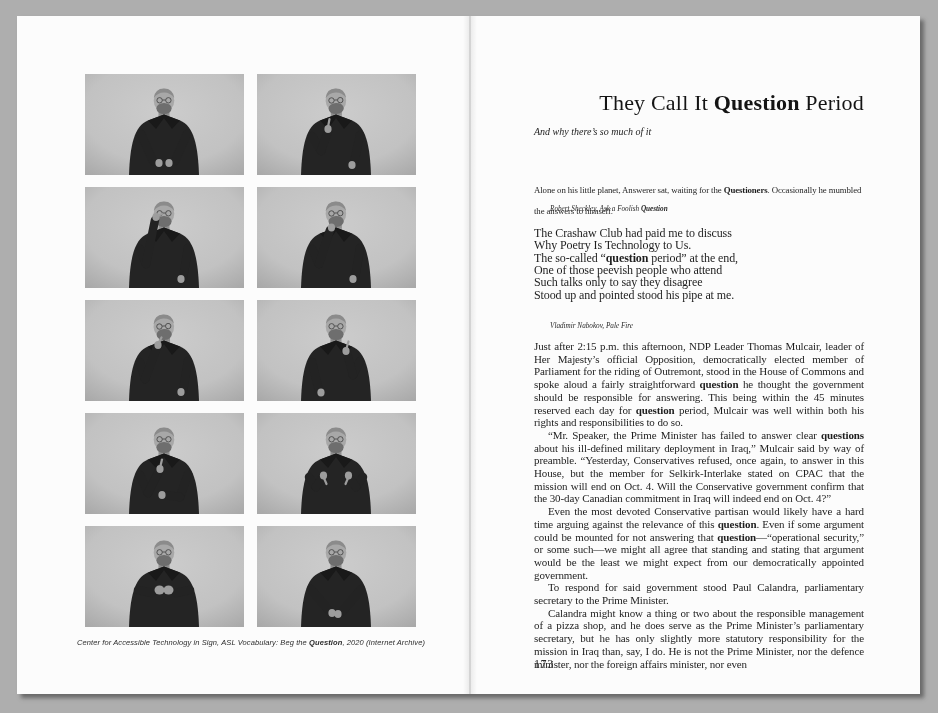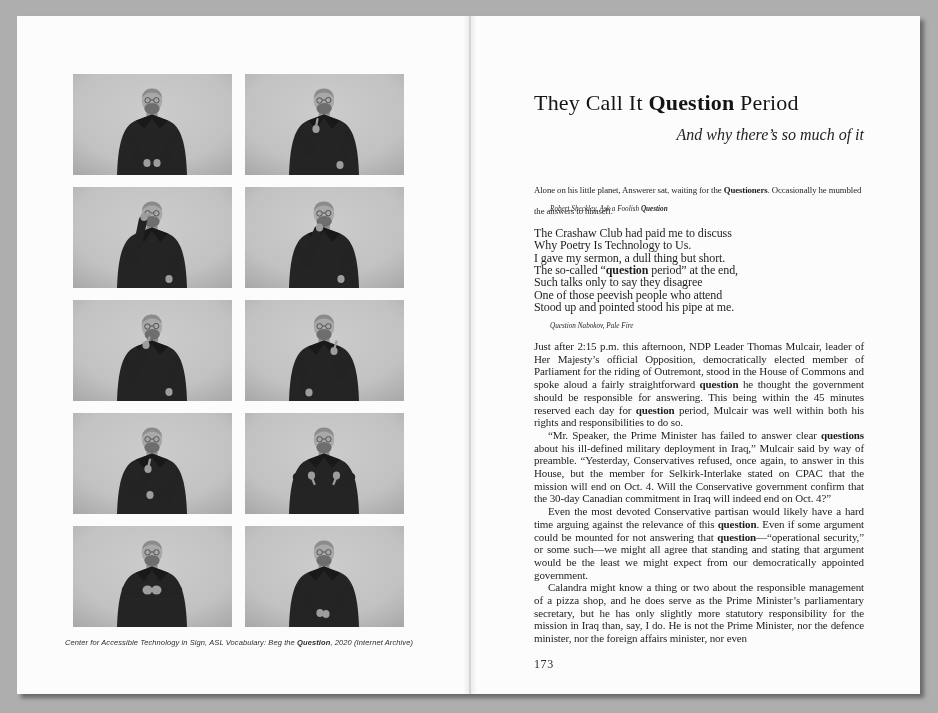--- a/index.html
+++ b/index.html
@@ -5,34 +5,34 @@
   *{margin:0;padding:0;box-sizing:border-box}
   html,body{width:938px;height:713px;overflow:hidden}
   body{background:#aeaeae;font-family:"Liberation Serif",serif;color:#1e1e1e;position:relative}
   .spread{position:absolute;left:17px;top:16px;width:903px;height:678px;background:#fcfcfc;
           box-shadow:4px 4px 4px rgba(60,60,60,.6)}
   .gutter{position:absolute;left:446px;top:0;width:14px;height:100%;
           background:linear-gradient(to right,rgba(0,0,0,0),rgba(0,0,0,.06) 40%,rgba(0,0,0,.14) 50%,rgba(0,0,0,.06) 60%,rgba(0,0,0,0))}
   .gutter-line{position:absolute;left:452px;top:0;width:2px;height:100%;background:#d4d4d4}
 
   
-  .page-left{position:absolute;left:0;top:0;width:452px;height:692px}
+  .page-left{position:absolute;left:12px;top:0;width:452px;height:692px}
   .photo-grid{position:absolute;left:56px;top:58px;width:331px;display:grid;
               grid-template-columns:159px 159px;grid-auto-rows:101px;column-gap:13px;row-gap:12px}
   .photo{width:159px;height:101px;overflow:hidden}
   .photo svg{display:block;width:100%;height:100%}
   .caption{position:absolute;left:42px;top:622px;width:360px;text-align:center;
            font-family:"Liberation Sans",sans-serif;font-style:italic;font-size:7.5px;
            color:#2c2c2c;letter-spacing:.1px}
 
   
   .page-right{position:absolute;left:453px;top:0;width:450px;height:678px}
   .rp{position:absolute;left:64px;width:330px}
-  .title{top:74px;text-align:left;font-size:22px;font-weight:normal;letter-spacing:.2px;color:#141414}
-  .subtitle{top:110px;text-align:right;font-style:italic;font-size:16px;color:#222}
+  .title{top:74px;text-align:right;font-size:22px;font-weight:normal;letter-spacing:.2px;color:#141414}
+  .subtitle{top:110px;text-align:left;font-style:italic;font-size:10px;color:#222}
   .epigraph{top:164px;font-size:8.8px;line-height:21px;letter-spacing:-.1px}
   .attr{font-size:7.2px;font-style:italic;padding-left:16px;color:#262626}
   .attr-1{top:189px}
   .poem{top:211px;font-size:12px;line-height:12.35px;letter-spacing:-.1px}
   .attr-2{top:306px}
   .bodytext{top:324px;font-size:11px;line-height:12.7px;text-align:justify;letter-spacing:-.12px}
   .bodytext p{text-indent:14px}
   .bodytext p.first{text-indent:0}
   .pagenum{top:641px;text-align:left;font-size:12px;letter-spacing:.6px;color:#2a2a2a}
   b{font-weight:bold}
@@ -340,31 +340,31 @@
   <div class="page-right">
     <h1 class="rp title"><span>They Call It </span><b>Question</b><span> Period</span></h1>
     <div class="rp subtitle">And why there’s so much of it</div>
 
     <div class="rp epigraph"><span>Alone on his little planet, Answerer sat, waiting for the </span><b>Questioners</b><span>. Occasionally he mumbled the answers to himself.</span></div>
     <div class="rp attr attr-1"><span>Robert Sheckley, Ask a Foolish </span><b>Question</b><span></span></div>
 
     <div class="rp poem">
         <div class="poem-line first"><span>The Crashaw Club had paid me to discuss</span></div>
         <div class="poem-line"><span>Why Poetry Is Technology to Us.</span></div>
-        <div class="poem-line"><span>I gave my sermon, a dull thing but short.</span></div>
         <div class="poem-line"><span>The so-called “</span><b>question</b><span> period” at the end,</span></div>
+        <div class="poem-line"><span>One of those peevish people who attend</span></div>
         <div class="poem-line"><span>Such talks only to say they disagree</span></div>
-        <div class="poem-line"><span>One of those peevish people who attend</span></div>
         <div class="poem-line"><span>Stood up and pointed stood his pipe at me.</span></div>
       </div>
-    <div class="rp attr attr-2"><span>Question Nabokov, Pale Fire</span></div>
+    <div class="rp attr attr-2"><span>Vladimir Nabokov, Pale Fire</span></div>
 
     <div class="rp bodytext">
         <p class="para first"><span>Just after 2:15 p.m. this afternoon, NDP Leader Thomas Mulcair, leader of Her Majesty’s official Opposition, democratically elected member of Parliament for the riding of Outremont, stood in the House of Commons and spoke aloud a fairly straightforward </span><b>question</b><span> he thought the government should be responsible for answering. This being within the 45 minutes reserved each day for </span><b>question</b><span> period, Mulcair was well within both his rights and responsibilities to do so.</span></p>
         <p class="para"><span>“Mr. Speaker, the Prime Minister has failed to answer clear </span><b>questions</b><span> about his ill-defined military deployment in Iraq,” Mulcair said by way of preamble. “Yesterday, Conservatives refused, once again, to answer in this House, but the member for Selkirk-Interlake stated on CPAC that the mission will end on Oct. 4. Will the Conservative government confirm that the 30-day Canadian commitment in Iraq will indeed end on Oct. 4?”</span></p>
         <p class="para"><span>Even the most devoted Conservative partisan would likely have a hard time arguing against the relevance of this </span><b>question</b><span>. Even if some argument could be mounted for not answering that </span><b>question</b><span>—“operational security,” or some such—we might all agree that standing and stating that argument would be the least we might expect from our democratically appointed government.</span></p>
+        <p class="para"><span>To respond for said government stood Paul Calandra, parliamentary secretary to the Prime Minister.</span></p>
         <p class="para"><span>Calandra might know a thing or two about the responsible management of a pizza shop, and he does serve as the Prime Minister’s parliamentary secretary, but he has only slightly more statutory responsibility for the mission in Iraq than, say, I do. He is not the Prime Minister, nor the defence minister, nor the foreign affairs minister, nor even</span></p>
       </div>
 
     <div class="rp pagenum">173</div>
   </div>
 
 </div>
 
 </body></html>

